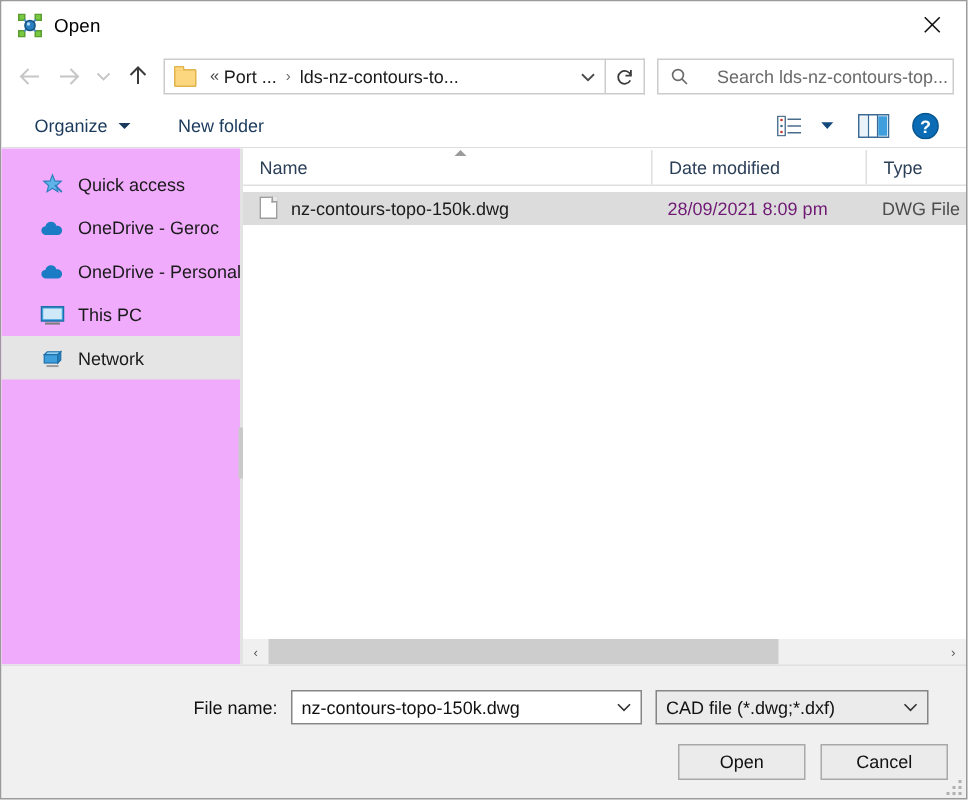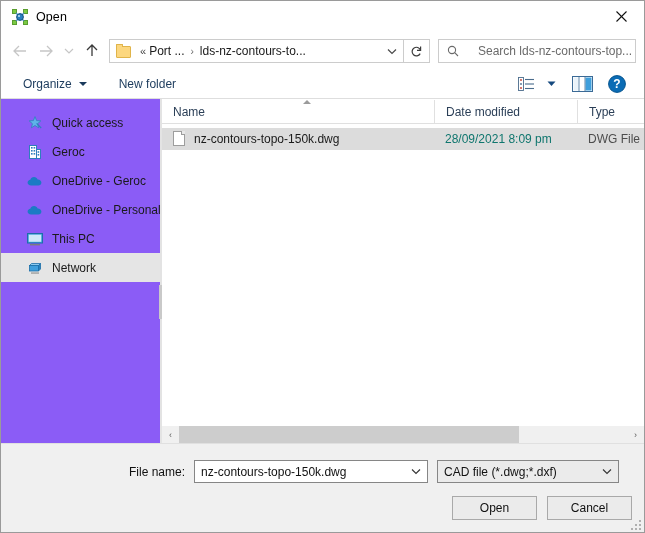--- a/index.html
+++ b/index.html
@@ -202,21 +202,21 @@
   
   .dlg-body {
     flex: 1 1 auto;
     display: flex;
     min-height: 0;
     background: #ffffff;
   }
   .sidebar {
     width: 159px;
     flex: 0 0 159px;
-    background: #8b5cf6;
+    background: #f0abfc;
     padding-top: 9px;
     box-sizing: border-box;
     overflow: hidden;
   }
   .side-item {
     height: 29px;
     display: flex;
     align-items: center;
     padding-left: 26px;
     box-sizing: border-box;
@@ -311,21 +311,21 @@
     display: flex;
     align-items: center;
     padding-left: 11px;
     box-sizing: border-box;
     white-space: nowrap;
   }
   .fr-date {
     flex: 0 0 143px;
     padding-left: 11px;
     box-sizing: border-box;
-    color: #0f766e;
+    color: #701a75;
     white-space: nowrap;
   }
   .fr-type {
     flex: 1 1 auto;
     padding-left: 11px;
     box-sizing: border-box;
     color: #4d4d4d;
     white-space: nowrap;
   }
   .doc-ico {
@@ -600,37 +600,20 @@
       <div class="side-item">
         <span class="side-ico">
           <svg width="16" height="16" viewBox="0 0 16 16">
             <path d="M8 1.6 L9.6 5.6 L13.8 5.9 L10.6 8.7 L11.6 12.8 L8 10.5 L4.4 12.8 L5.4 8.7 L2.2 5.9 L6.4 5.6 Z" fill="#5fb3e8" stroke="#2e7fbd" stroke-width="0.8"></path>
             <path d="M9.6 8.4 L14.2 13" stroke="#2e7fbd" stroke-width="1.2"></path>
           </svg>
         </span>
         <span>Quick access</span>
       </div>
 
-      <div class="side-item">
-        <span class="side-ico">
-          <svg width="16" height="16" viewBox="0 0 16 16">
-            <rect x="2.5" y="1.5" width="7" height="13" fill="#ffffff" stroke="#2e7fbd"></rect>
-            <rect x="9.5" y="5.5" width="4" height="9" fill="#ffffff" stroke="#2e7fbd"></rect>
-            <rect x="4" y="3" width="1.6" height="1.6" fill="#2e7fbd"></rect>
-            <rect x="6.6" y="3" width="1.6" height="1.6" fill="#2e7fbd"></rect>
-            <rect x="4" y="6" width="1.6" height="1.6" fill="#2e7fbd"></rect>
-            <rect x="6.6" y="6" width="1.6" height="1.6" fill="#2e7fbd"></rect>
-            <rect x="4" y="9" width="1.6" height="1.6" fill="#2e7fbd"></rect>
-            <rect x="6.6" y="9" width="1.6" height="1.6" fill="#2e7fbd"></rect>
-            <rect x="10.6" y="7.2" width="1.6" height="1.6" fill="#2e7fbd"></rect>
-            <rect x="10.6" y="10" width="1.6" height="1.6" fill="#2e7fbd"></rect>
-          </svg>
-        </span>
-        <span>Geroc</span>
-      </div>
 
       <div class="side-item">
         <span class="side-ico">
           <svg width="16" height="12" viewBox="0 0 16 12">
             <path d="M4.1 10.6 C1.9 10.6 0.6 9.2 0.6 7.6 C0.6 6.1 1.8 4.9 3.3 4.8 C3.7 3.1 5.2 1.9 7 1.9 C8.7 1.9 10.1 3 10.6 4.5 C12.6 4.3 14.4 5.7 14.4 7.6 C14.4 9.3 13.1 10.6 11.3 10.6 Z" fill="#1b7bc4"></path>
           </svg>
         </span>
         <span>OneDrive - Geroc</span>
       </div>
 

